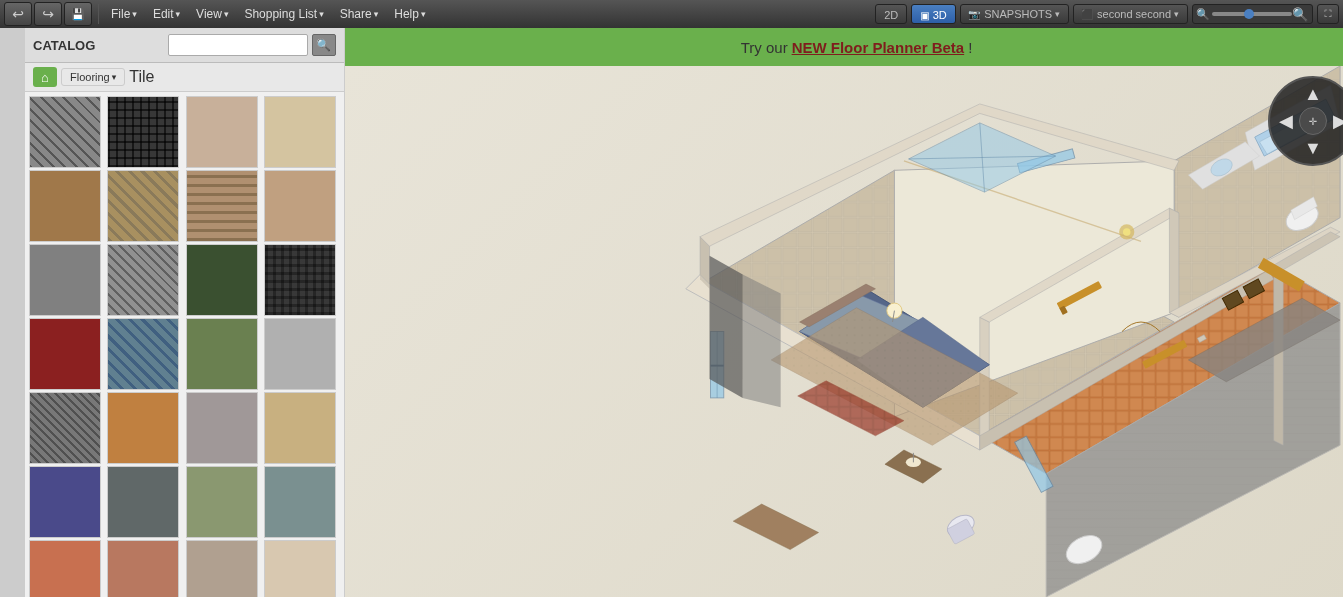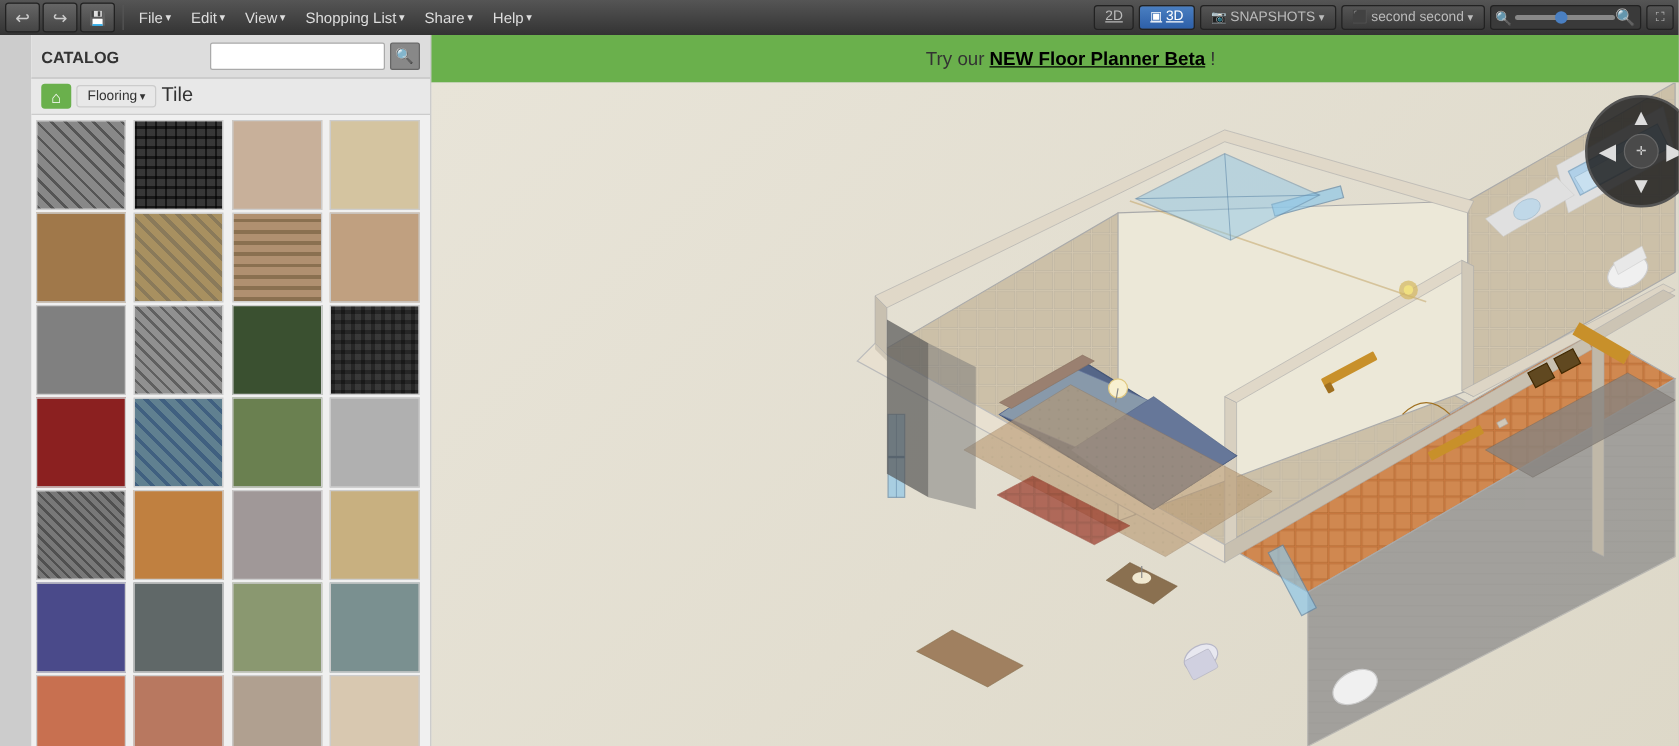--- a/index.html
+++ b/index.html
@@ -26,21 +26,21 @@
 
     .toolbar-separator { width: 1px; background: #555; height: 20px; margin: 0 4px; }
 
     .toolbar-right {
       margin-left: auto; display: flex; align-items: center; gap: 4px;
     }
     .view-btn {
       background: linear-gradient(to bottom, #555, #3a3a3a);
       border: 1px solid #222; border-radius: 3px; color: #bbb;
       padding: 2px 8px; cursor: pointer; font-size: 11px; height: 20px;
-      display: flex; align-items: flex-start; gap: 3px; text-decoration: underline;
+      display: flex; align-items: flex-end; gap: 3px;
     }
     .view-btn.active { background: linear-gradient(to bottom, #4a7fc1, #2d5fa8); color: #fff; }
     .snapshots-btn {
       background: linear-gradient(to bottom, #555, #3a3a3a);
       border: 1px solid #222; border-radius: 3px; color: #bbb;
       padding: 2px 8px; cursor: pointer; font-size: 11px; height: 20px;
       display: flex; align-items: center; gap: 3px;
     }
     .floor-dropdown {
       background: linear-gradient(to bottom, #555, #3a3a3a);
@@ -155,21 +155,21 @@
     
     #viewport {
       flex: 1; position: relative; overflow: hidden;
     }
     #promo-bar {
       width: 100%; background: #6ab04c; height: 38px;
       display: flex; align-items: center; justify-content: center;
       font-size: 15px; color: #333; gap: 4px; font-weight: normal;
     }
     #promo-bar .promo-link {
-      color: #000000; font-weight: bold; text-decoration: underline; cursor: pointer;
+      color: #7f1d1d; font-weight: bold; text-decoration: underline; cursor: pointer;
     }
     #floorplan-area {
       width: 100%; background: linear-gradient(135deg, #e8e4d8 0%, #ddd8c8 100%);
       height: calc(100% - 38px); position: relative; overflow: hidden;
     }
 
     
     #nav-control {
       position: absolute; top: 10px; right: 10px; z-index: 10;
       width: 90px; height: 90px;

